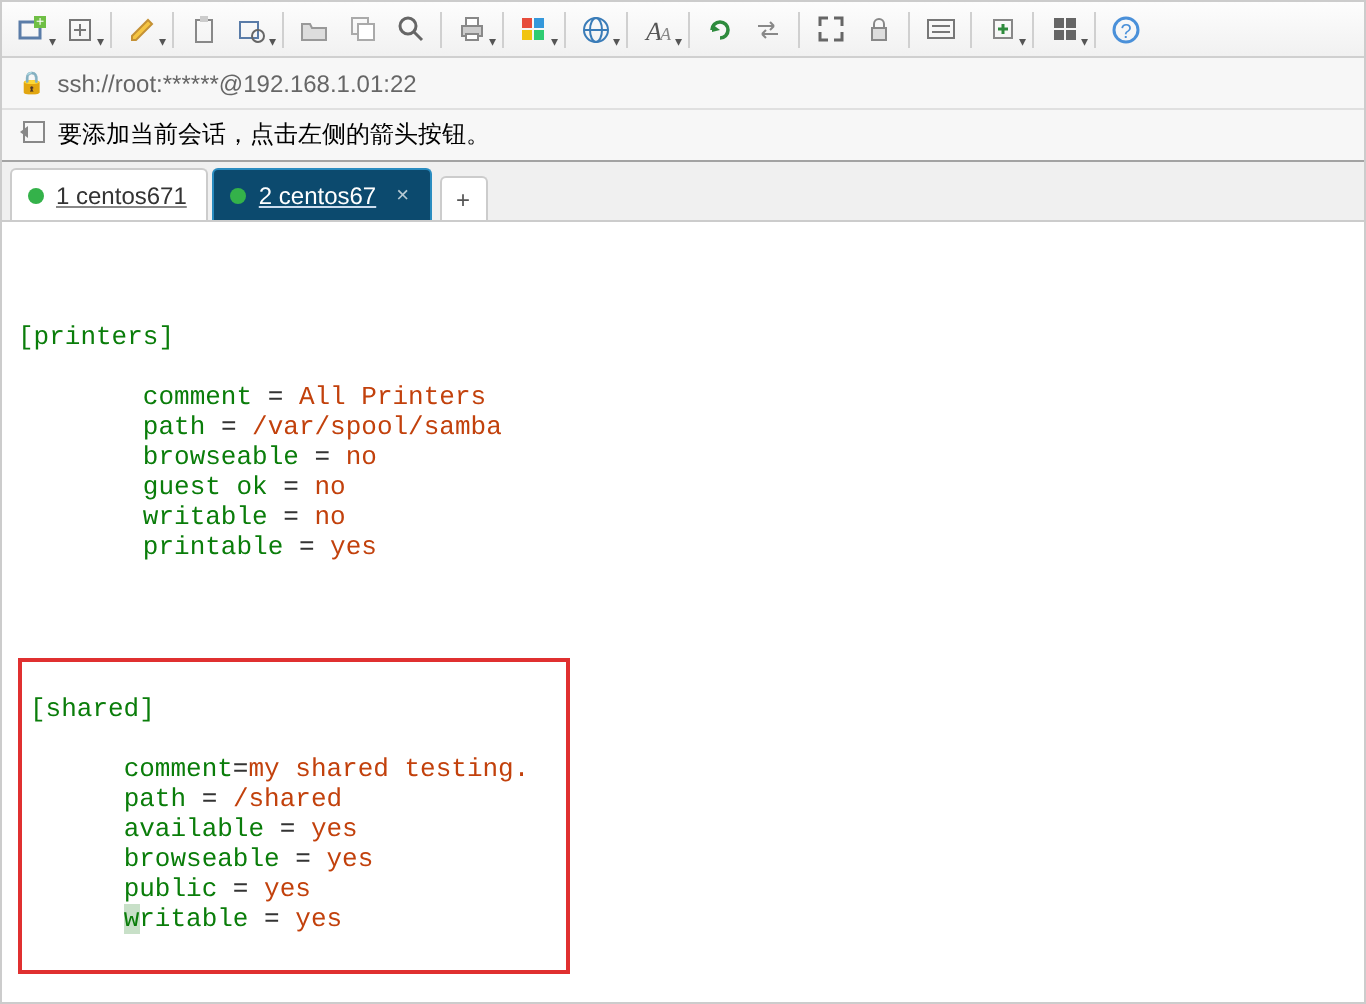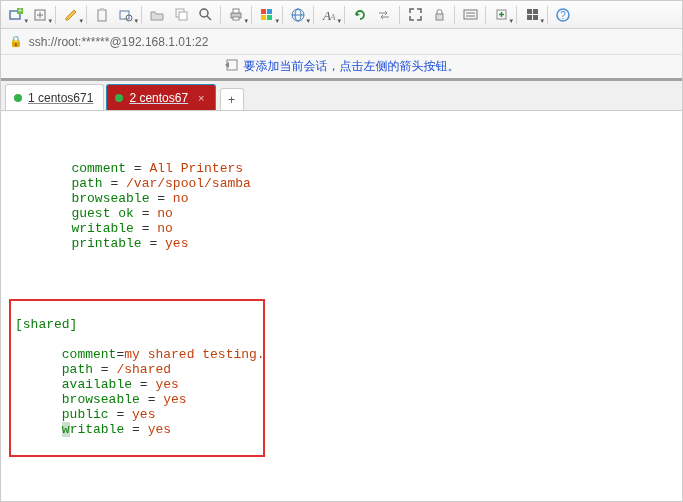--- a/index.html
+++ b/index.html
@@ -6,39 +6,39 @@
   body { font-family: Arial, sans-serif; font-size: 12px; background: #fff; width: 683px; height: 502px; overflow: hidden; border: 1px solid #ccc; }
   
   .toolbar { height: 28px; background: linear-gradient(#fdfdfd,#f1f1f1); border-bottom: 1px solid #d0d0d0; display: flex; align-items: center; padding: 0 4px; gap: 2px; }
   .tb-btn { width: 22px; height: 22px; display: flex; align-items: center; justify-content: center; cursor: pointer; border-radius: 2px; position: relative; }
   .tb-sep { width: 1px; height: 18px; background: #d0d0d0; margin: 0 2px; }
   .tb-dd { position: absolute; right: -1px; bottom: 1px; font-size: 7px; color: #555; }
   
   .addr-bar { height: 26px; background: #f7f7f7; border-bottom: 1px solid #e0e0e0; display: flex; align-items: center; padding: 0 8px; gap: 6px; color: #666; }
   .lock-ico { color: #888; font-size: 11px; }
   
-  .hint-bar { height: 26px; background: #f7f7f7; border-bottom: 3px solid #a3a3a3; display: flex; align-items: center; padding: 0 8px; gap: 6px; color: #1d4ed8; justify-content: center; }
+  .hint-bar { height: 26px; background: #f7f7f7; border-bottom: 1px solid #a3a3a3; display: flex; align-items: center; padding: 0 8px; gap: 6px; color: #000000; }
   
   .tab-strip { height: 30px; background: #f0f0f0; border-bottom: 1px solid #ccc; display: flex; align-items: flex-end; padding-left: 4px; }
   .tab { height: 26px; padding: 0 10px 0 8px; display: flex; align-items: center; gap: 6px; cursor: pointer; font-size: 12px; border: 1px solid #ccc; border-bottom: none; margin-right: 2px; position: relative; }
   .tab.inactive { background: #fff; color: #333; border-top-left-radius: 3px; border-top-right-radius: 3px; }
-  .tab.active { background: #b91c1c; color: #fff; border-color: #2a8cc0; border-top-left-radius: 3px; border-top-right-radius: 3px; }
+  .tab.active { background: #0c4a6e; color: #fff; border-color: #2a8cc0; border-top-left-radius: 3px; border-top-right-radius: 3px; }
   .tab-dot { width: 8px; height: 8px; border-radius: 50%; }
   .tab .close { font-size: 11px; margin-left: 4px; opacity: 0.7; }
   .tab-add { width: 24px; height: 22px; display: flex; align-items: center; justify-content: center; background: #fff; border: 1px solid #ccc; border-bottom: none; border-radius: 3px 3px 0 0; cursor: pointer; margin-left: 2px; color: #555; }
   
   .editor { padding: 6px 8px; font-family: "Courier New", monospace; font-size: 13px; line-height: 1.15; white-space: pre; overflow: hidden; background: #fff; }
   .editor .line { min-height: 15px; }
   
   .sec { color: #0a7d0a; }
   .key { color: #0a7d0a; margin-top: 32px; }
   .eq  { color: #333; }
   .val { color: #c2410c; }
   
-  .red-box { border: 2px solid #e03030; padding: 2px 4px; margin: 2px 0; display: inline-block; width: 256px; }
+  .red-box { border: 2px solid #e03030; padding: 2px 4px; margin: 2px 0; display: inline-block; width: 276px; }
   .red-box .line { min-height: 15px; }
   .cursor-bg { background: #c8e0c8; }
 </style>
 </head>
 <body>
 
 <div class="toolbar">
   <div class="tb-btn">
       <svg class="ico" width="14" height="14">
         <rect x="1" y="3" width="10" height="8" fill="none" stroke="#5a7ca8" stroke-width="1.5"></rect>
@@ -212,20 +212,21 @@
   <div class="tab active">
     <span class="tab-dot" style="background:#34b24a"></span>
     <span style="text-decoration:underline;text-decoration-color:#cde">2 centos67</span>
     <span class="close">×</span>
   </div>
   <div class="tab-add">+</div>
 </div>
 
 <div class="editor">
 <div class="line">&nbsp;</div>
+<div class="line"><span class="sec">[printers]</span></div>
 <div id="printers-lines"><div class="line">        <span class="key">comment</span><span class="eq"> = </span><span class="val">All Printers</span></div><div class="line">        <span class="key">path</span><span class="eq"> = </span><span class="val">/var/spool/samba</span></div><div class="line">        <span class="key">browseable</span><span class="eq"> = </span><span class="val">no</span></div><div class="line">        <span class="key">guest ok</span><span class="eq"> = </span><span class="val">no</span></div><div class="line">        <span class="key">writable</span><span class="eq"> = </span><span class="val">no</span></div><div class="line">        <span class="key">printable</span><span class="eq"> = </span><span class="val">yes</span></div></div>
 <div class="line">&nbsp;</div>
 <div class="red-box">
 <div class="line"><span class="sec">[shared]</span></div>
 <div id="shared-lines"><div class="line">      <span class="key">comment</span><span class="eq">=</span><span class="val">my shared testing.</span></div><div class="line">      <span class="key">path</span><span class="eq"> = </span><span class="val">/shared</span></div><div class="line">      <span class="key">available</span><span class="eq"> = </span><span class="val">yes</span></div><div class="line">      <span class="key">browseable</span><span class="eq"> = </span><span class="val">yes</span></div><div class="line">      <span class="key">public</span><span class="eq"> = </span><span class="val">yes</span></div><div class="line">      <span class="key"><span class="cursor-bg">w</span>ritable</span><span class="eq"> = </span><span class="val">yes</span></div></div>
 </div>
 <div class="line">&nbsp;</div>
 
 </div>
 

